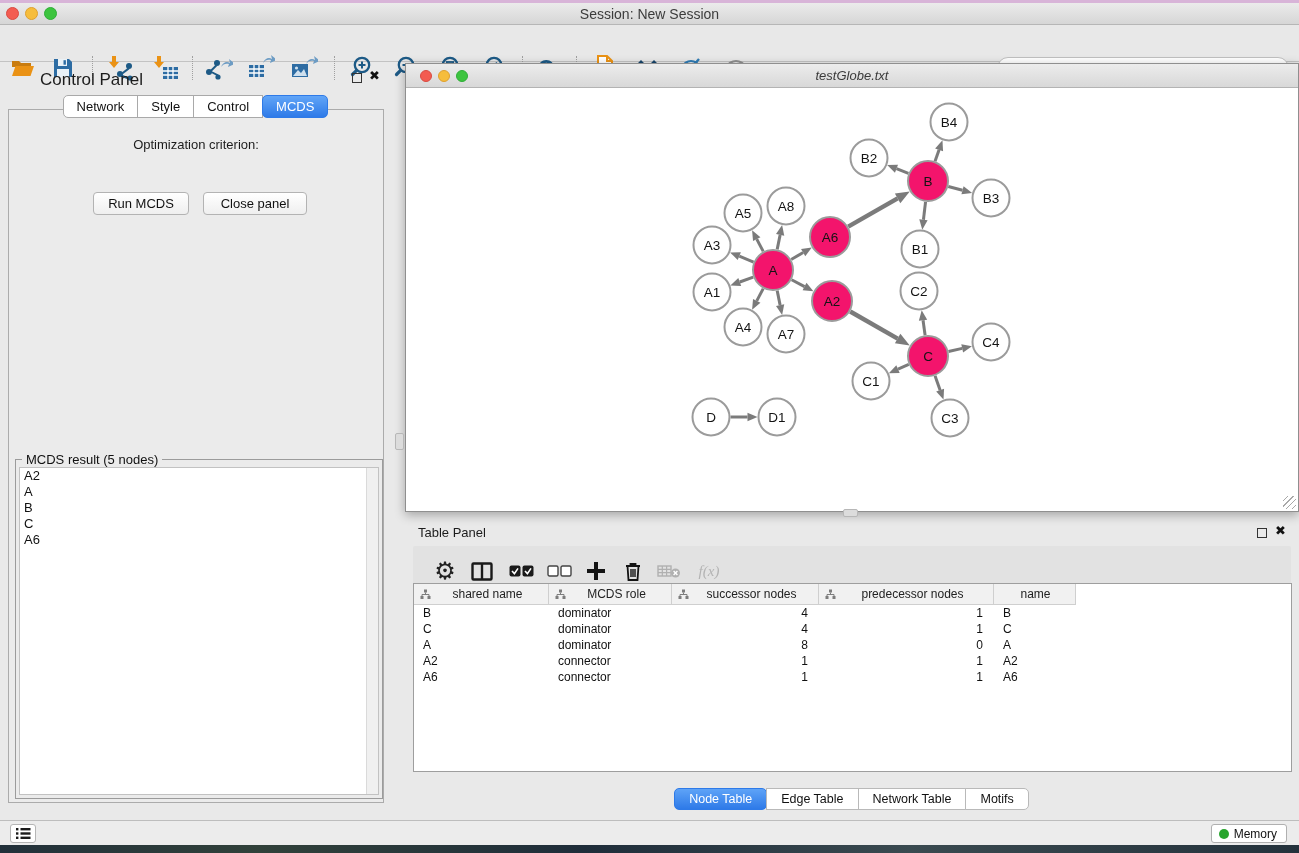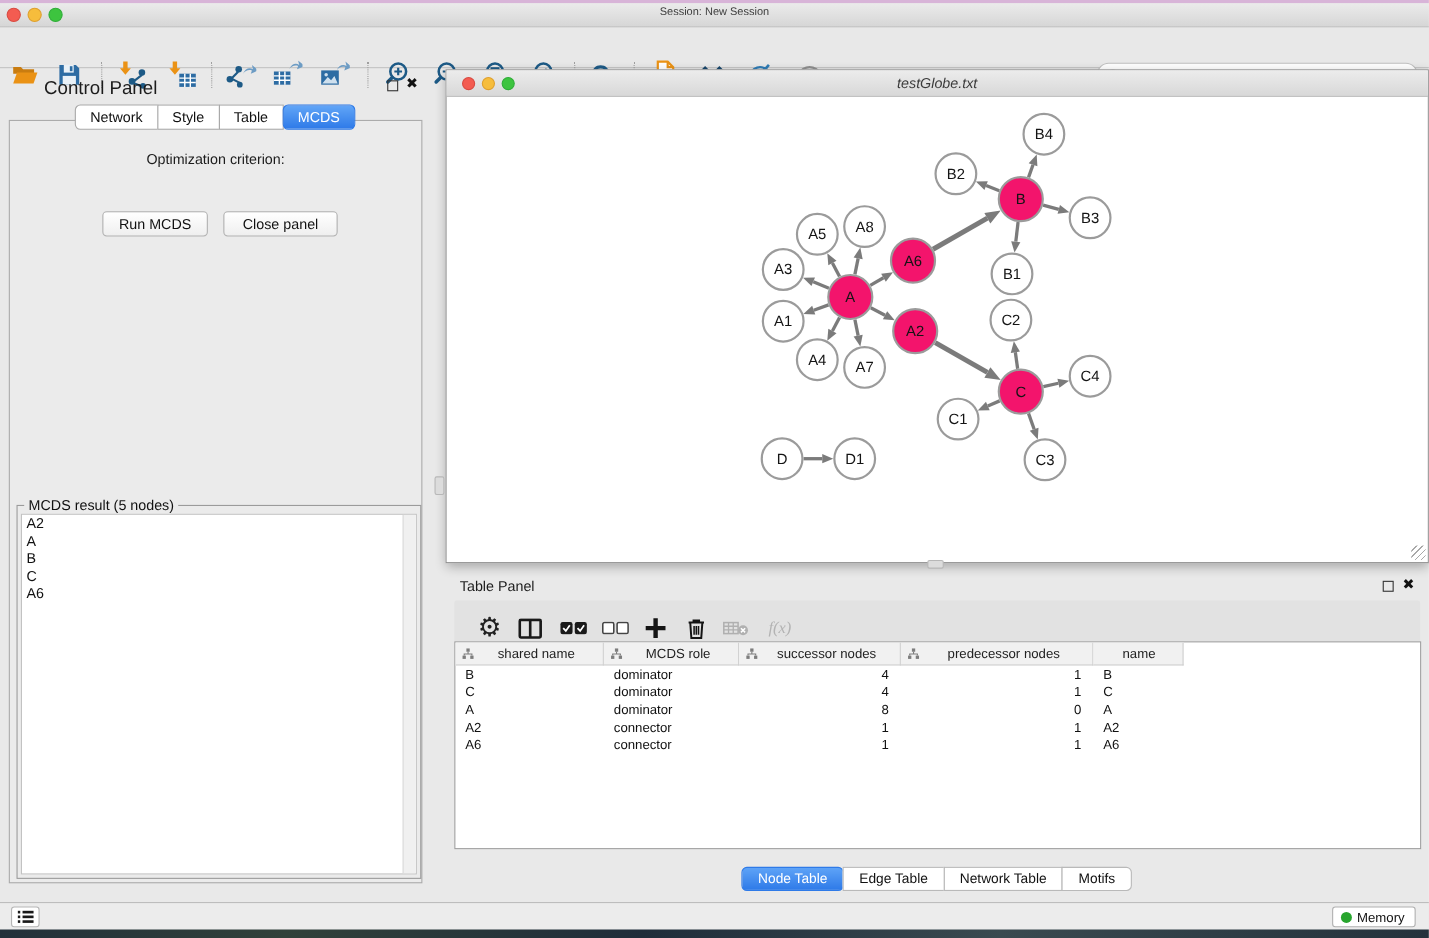--- a/index.html
+++ b/index.html
@@ -6,21 +6,21 @@
   html,body { width:1299px; height:853px; font-family:"Liberation Sans","DejaVu Sans",sans-serif; }
   .screen { position:relative; width:1299px; height:853px; background:#e9e9e9; overflow:hidden; }
 
   
   .desktop-top { position:absolute; left:0; top:0; width:100%; height:3px; background:#d8b4d8; }
   .titlebar { position:absolute; left:0; top:3px; width:100%; height:22px;
     background:linear-gradient(#ebebeb,#d6d6d6); border-bottom:1px solid #b6b6b6; }
   .traffic { position:absolute; left:6px; top:4px; display:flex; gap:6px; }
   .tl { width:13px; height:13px; border-radius:50%; display:inline-block; }
   .tl.red{ background:#f35c51; border:1px solid #d94b42;} .tl.yel{background:#f6bd3c; border:1px solid #dfa02e;} .tl.grn{background:#3dc43f; border:1px solid #2fae38;}
-  .titlebar .wtitle { position:absolute; left:0; right:0; top:3px; text-align:center; font-size:10px; color:#3c3c3c; }
+  .titlebar .wtitle { position:absolute; left:0; right:0; top:3px; text-align:center; font-size:14px; color:#3c3c3c; }
 
   
   .toolbar { position:absolute; left:0; top:25px; width:100%; height:37px; background:#e8e8e8; border-bottom:1px solid #c3c3c3; }
   .ticon { position:absolute; top:29px; width:30px; height:28px; display:flex; align-items:center; justify-content:center; cursor:default; }
   .tsep { position:absolute; top:31px; width:0; height:24px; border-left:1px dotted #9f9f9f; }
   .searchbox { position:absolute; left:997px; top:32px; width:292px; height:22px; background:#fff; border:1px solid #c0c0c0; border-radius:11px; display:flex; align-items:center; padding-left:8px; }
   .searchbox input { border:none; outline:none; flex:1; height:18px; font-size:12px; background:transparent; }
   .glyph-refresh { font-size:25px; font-weight:bold; color:#1d5a86; line-height:1; }
 
   
@@ -263,21 +263,21 @@
             <div class="item">B</div>
             <div class="item">C</div>
             <div class="item">A6</div>
             <div class="result-scroll"></div>
         </div>
       </div>
     </div>
     <div class="cp-tabs">
         <div class="tab">Network</div>
         <div class="tab">Style</div>
-        <div class="tab">Table</div>
+        <div class="tab">Control</div>
         <div class="tab active">MCDS</div>
       </div>
   </div>
 
   <div class="net-window">
     <div class="nw-titlebar">
       <div class="traffic">
         <span class="tl red"></span>
         <span class="tl yel"></span>
         <span class="tl grn"></span>

